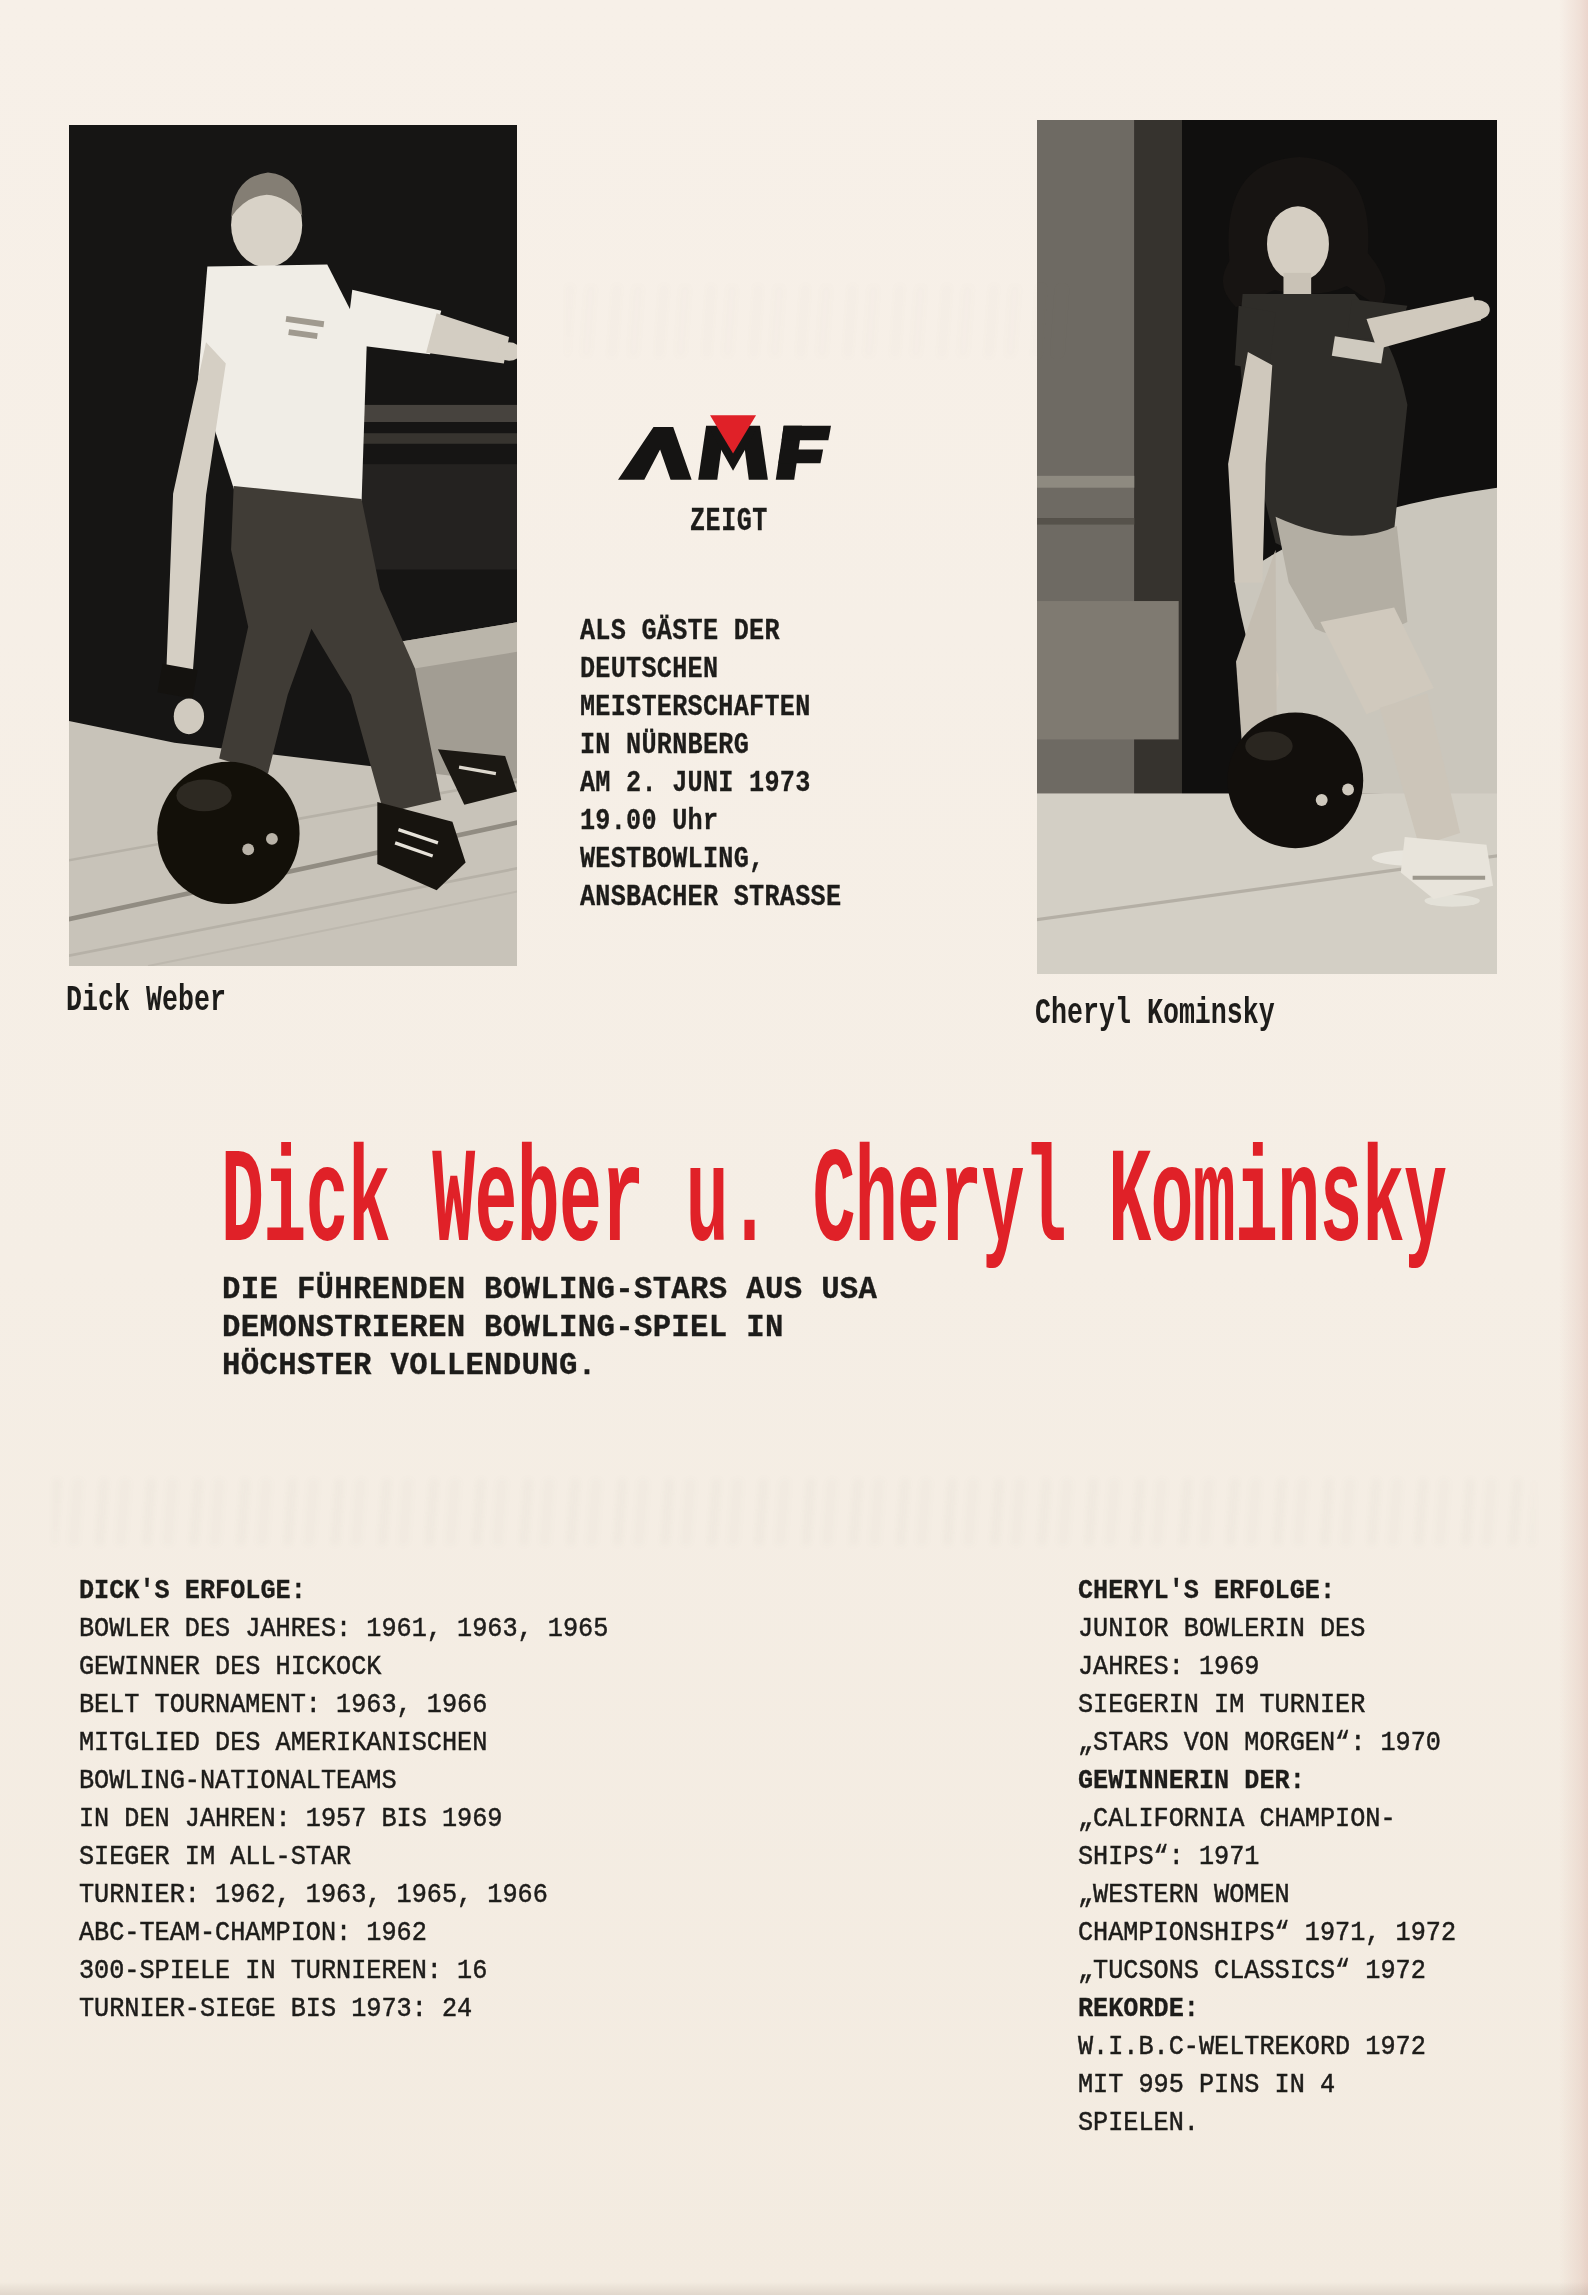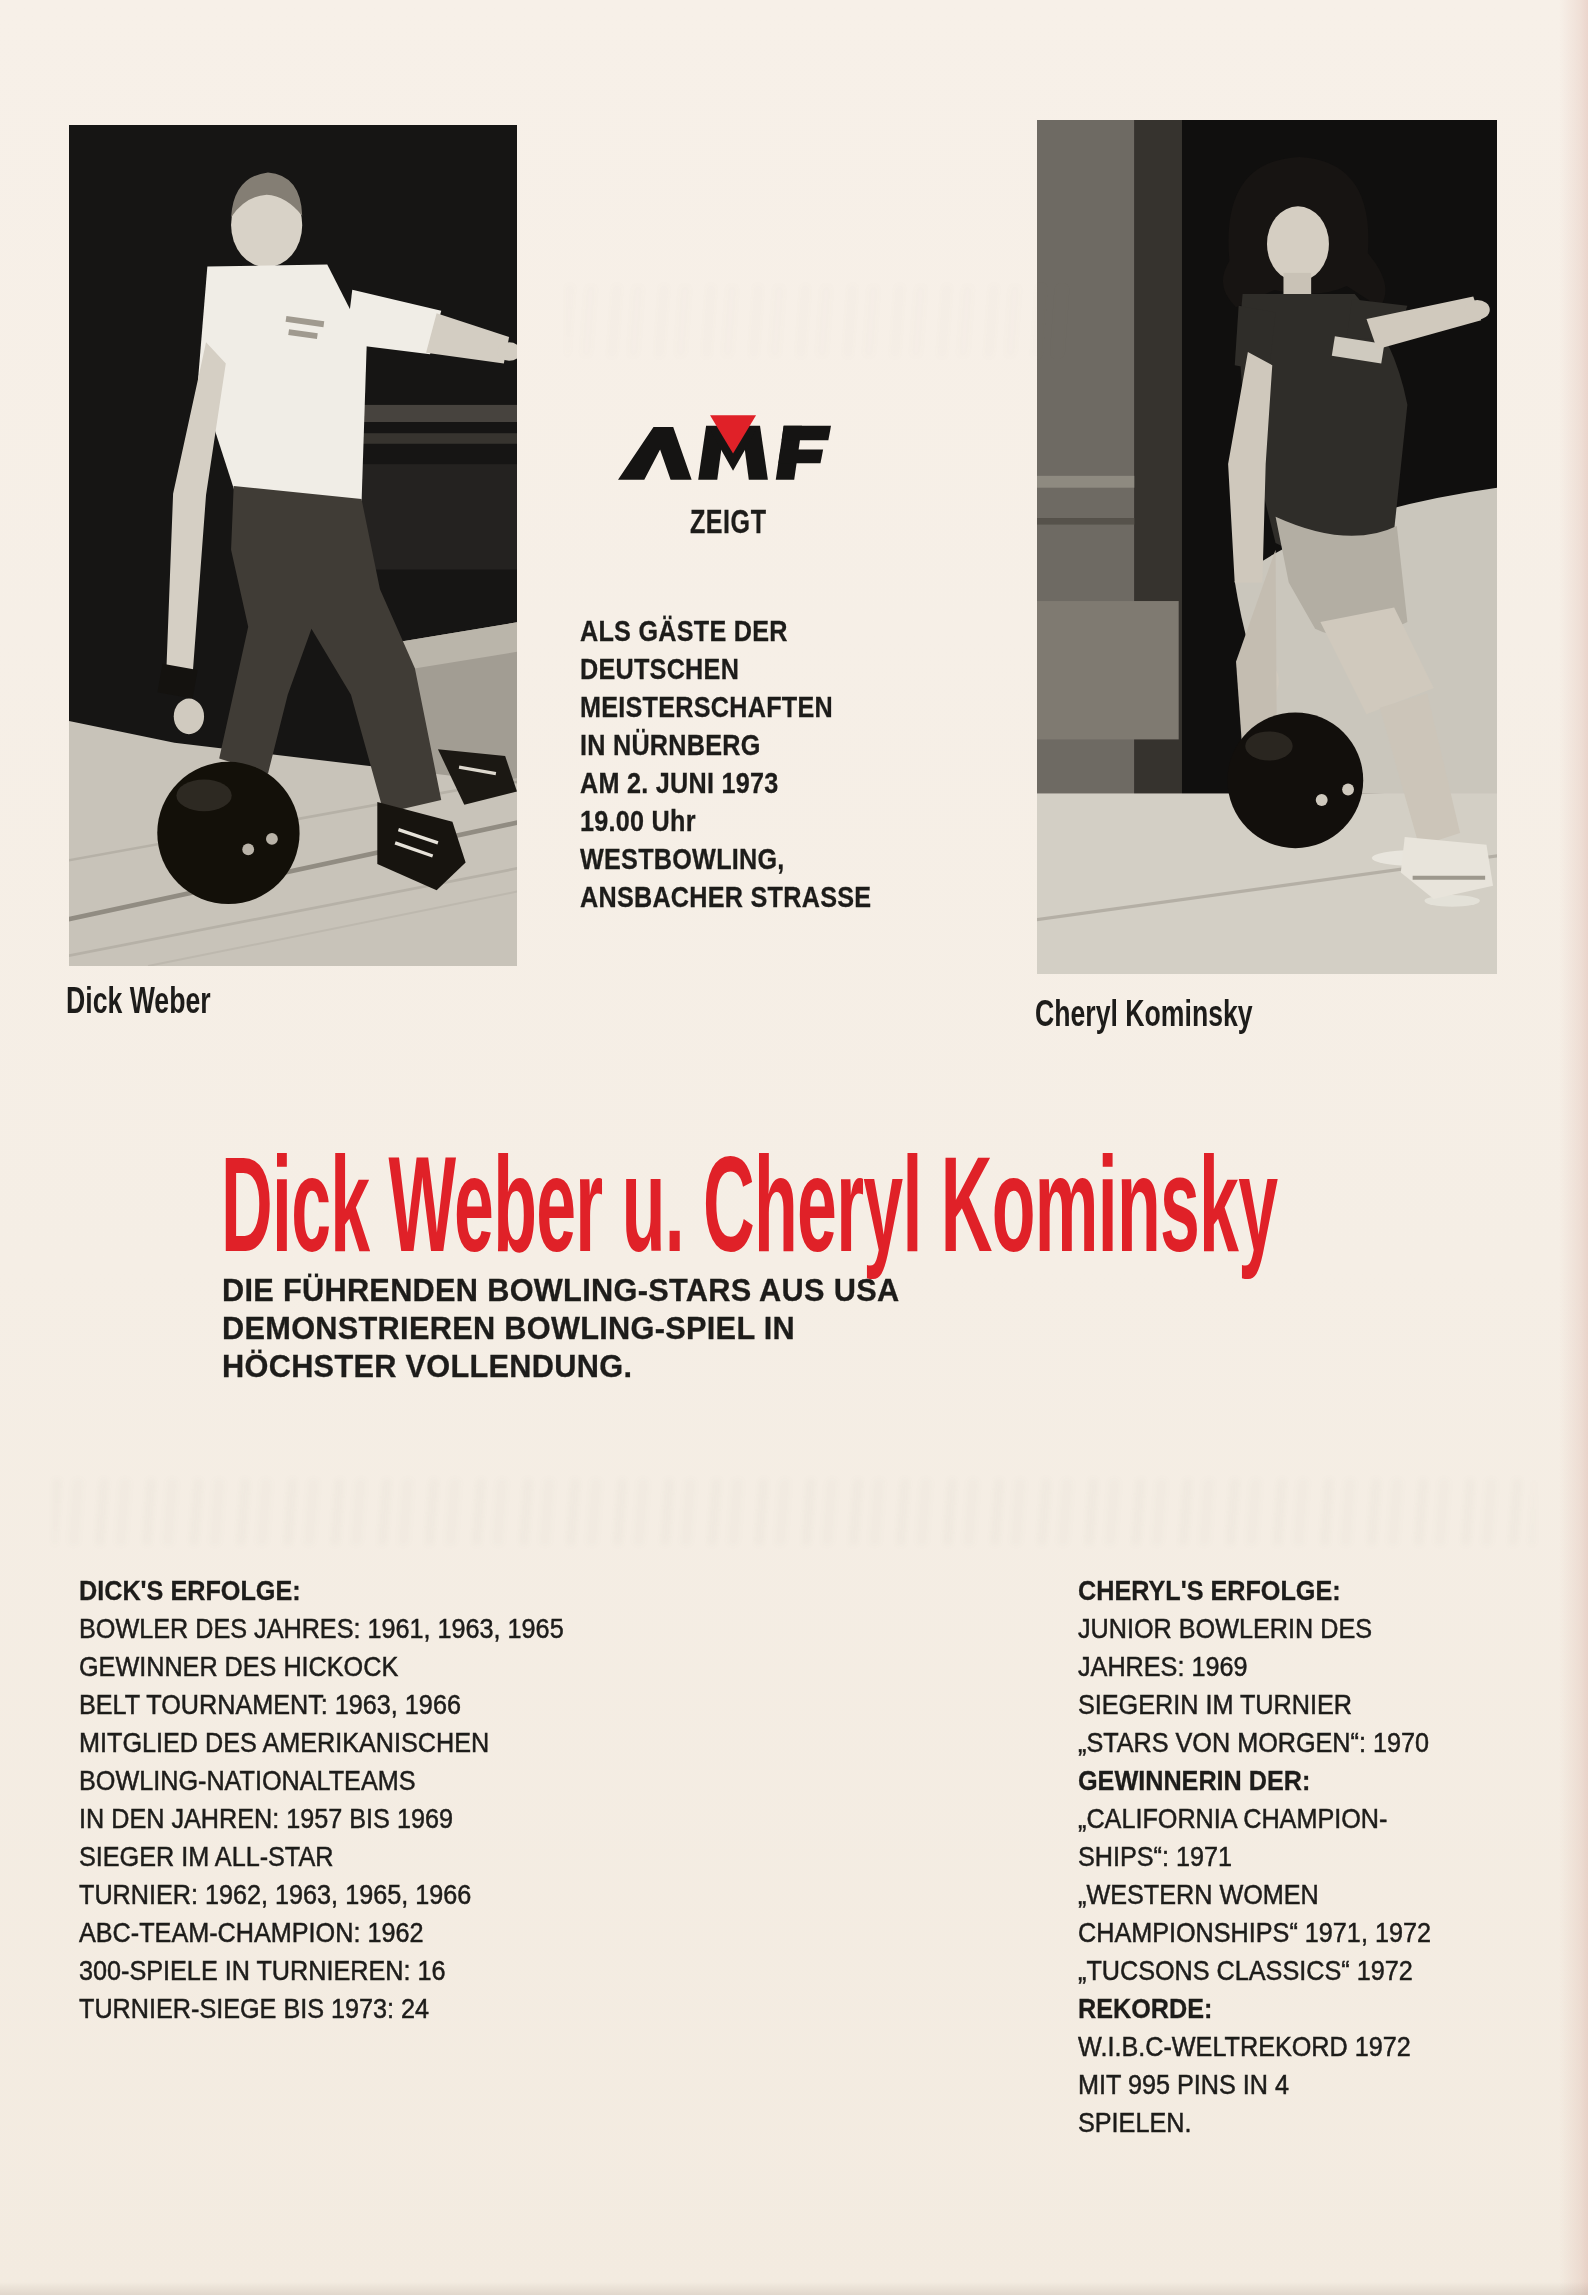--- a/index.html
+++ b/index.html
@@ -1,21 +1,21 @@
 <!DOCTYPE html>
 <html lang="de" style="--red: #e02128; --ink: #1d1c1a; --paper: #f5eee5;font-size:10.5px"><head>
 <meta charset="utf-8">
 <title>AMF zeigt — Dick Weber u. Cheryl Kominsky</title>
 <style>
   html,body { margin:0; padding:0; background:#efe8de; }
   * { box-sizing:border-box; }
   .page {
     position:relative; width:1589px; height:2295px; overflow:hidden;
     background: linear-gradient(180deg, #f7f0e8 0%, #f5eee5 55%, #f3ebe0 100%);
-    font-family:Liberation Sans, sans-serif;
+    font-family:Liberation Mono, monospace;
     color: var(--ink, #1d1c1a);
   }
   .abs { position:absolute; }
   .sr { position:absolute; width:0.7px; height:0.7px; overflow:hidden; clip-path:inset(50%); white-space:nowrap; }
 
   
   .photo { position:absolute; overflow:hidden; background:#141312; }
   .photo svg { display:block; width:100%; height:100%; }
   .photo-left  { left:69px; top:125px;  width:448px; height:841px; }
   .photo-right { left:1037px; top:120px; width:460px; height:854px; }

